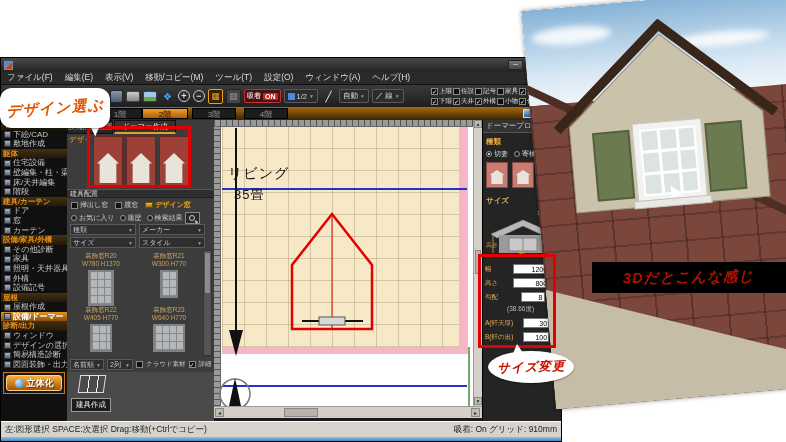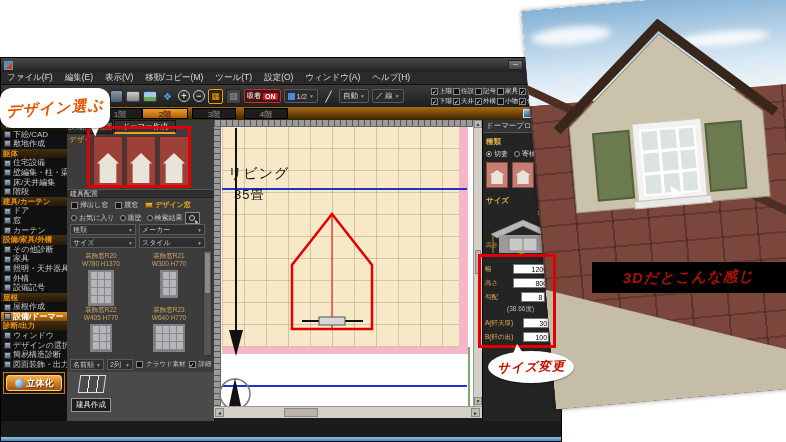--- a/index.html
+++ b/index.html
@@ -595,20 +595,24 @@
         <span class="fin" style="width:26px">30</span>
         <span class="funit">mm</span>
       </div>
       <div class="frow" style="top:211px">
         <span class="flab">B(軒の出)</span>
         <span class="fin" style="width:26px">100</span>
         <span class="funit">mm</span>
       </div>
     </div>
 
+    <div class="statusbar">
+      <span class="statusleft">左:図形選択 SPACE:次選択 Drag:移動(+Ctrlでコピー)</span>
+      <span class="statusright">吸着: On グリッド: 910mm</span>
+    </div>
     <div class="bluestrip"></div>
   </div>
 
   <div class="render3d">
     <div class="sky">
       <span class="cloud" style="left:8px;top:20px;width:80px;height:18px"></span>
       <span class="cloud" style="left:150px;top:38px;width:95px;height:14px"></span>
     </div>
     <div class="roof">
       <span class="ridge"></span>

